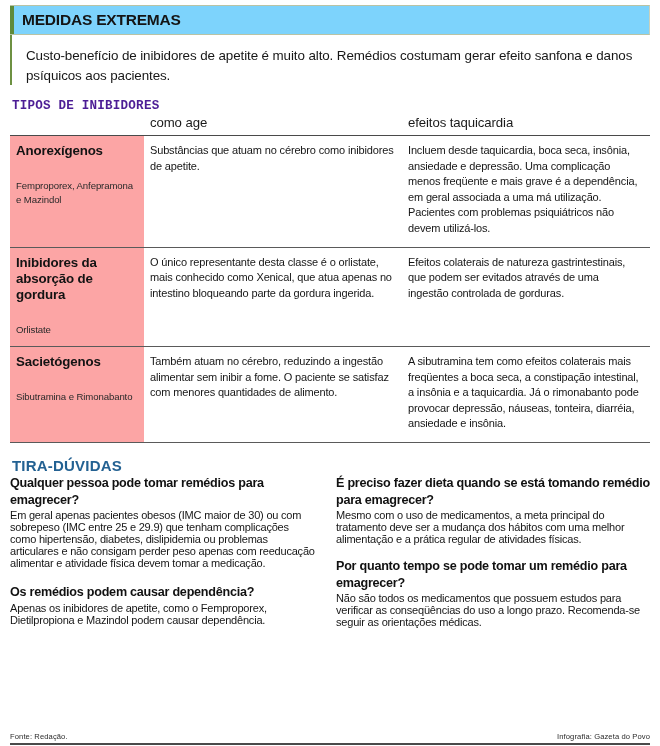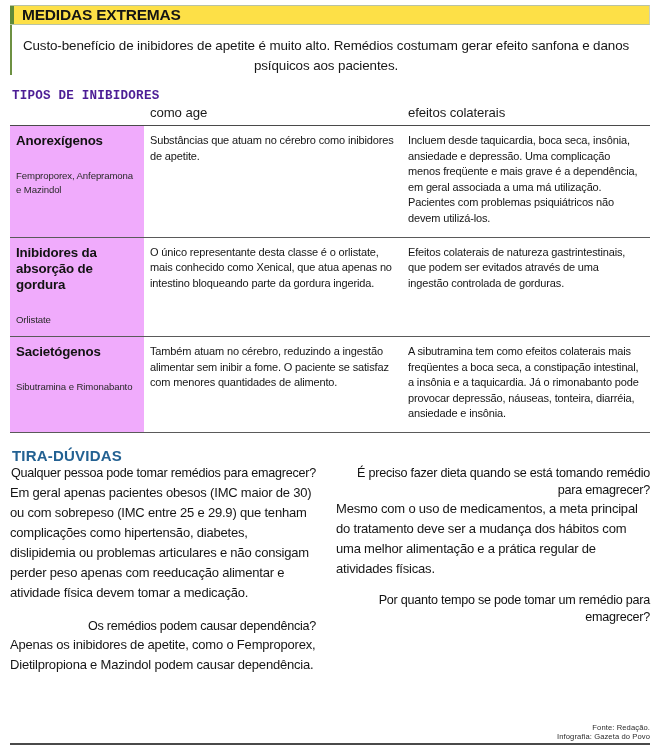--- a/index.html
+++ b/index.html
@@ -19,22 +19,22 @@
   .page {
     position: relative;
     width: 660px;
     height: 746px;
     padding: 0 10px;
   }
 
   
   .title-band {
     position: relative;
-    height: 20px;
-    background: #fde047;
+    height: 30px;
+    background: #7dd3fc;
     border-top: 1px solid #b9c3a4;
     border-right: 1px solid #c9d0bb;
     border-bottom: 1px solid #b9c3a4;
     display: flex;
     align-items: center;
     margin-top: 5px;
   }
   .title-band::before {
     content: "";
     position: absolute;
@@ -46,23 +46,22 @@
     font-size: 15.5px;
     font-weight: bold;
     letter-spacing: -0.2px;
     color: #141414;
     padding-left: 12px;
   }
 
   
   .lead-wrap {
     position: relative;
-    padding: 11px 8px 6px 6px;
+    padding: 11px 8px 6px 16px;
     min-height: 58px;
-    text-align: center;
   }
   .lead-wrap::before {
     content: "";
     position: absolute;
     left: 0; top: 0; bottom: 8px;
     width: 2px;
     background: #6d9142;
   }
   .lead {
     font-size: 13.4px;
@@ -105,21 +104,21 @@
   .tbl thead th.blank { border-bottom: 1.6px solid #4a4a4a; }
 
   .tbl tbody td {
     vertical-align: top;
     padding: 7px 8px 10px 6px;
     border-bottom: 1.2px solid #5a5a5a;
   }
   .tbl tbody tr:last-child td { border-bottom: 1.2px solid #5a5a5a; }
 
   td.col-type {
-    background: #f0abfc;
+    background: #fca5a5;
     padding-left: 8px;
     padding-right: 6px;
   }
   .type-name {
     font-size: 13.3px;
     font-weight: bold;
     color: #131313;
     line-height: 16px;
     letter-spacing: -0.15px;
   }
@@ -153,48 +152,46 @@
   .faq-col {
     width: 320px;
     padding-right: 14px;
   }
   .faq-col.right {
     padding-right: 0;
     padding-left: 6px;
   }
   .faq-q {
     font-size: 12.6px;
-    font-weight: normal;
+    font-weight: bold;
     color: #111111;
     line-height: 16.5px;
     letter-spacing: -0.25px;
     margin-bottom: 1px;
-    text-align: right;
   }
   .faq-a {
-    font-size: 13px;
-    line-height: 20px;
+    font-size: 11px;
+    line-height: 12px;
     color: #161616;
     letter-spacing: -0.2px;
   }
   .faq-item + .faq-item { margin-top: 15px; }
   .faq-col.right .faq-item + .faq-item { margin-top: 13px; }
 
   
   .footer {
     position: absolute;
     left: 10px;
     right: 10px;
     bottom: 6px;
     border-bottom: 2px solid #4a4a4a;
     padding-bottom: 2px;
     display: flex;
     justify-content: space-between;
     align-items: flex-end;
-    flex-direction: column;
   }
   .footer span {
     font-size: 7.6px;
     color: #2b2b2b;
     letter-spacing: 0.1px;
   }
 </style>
 </head>
 <body>
 
@@ -213,21 +210,21 @@
   <table class="tbl">
     <colgroup>
       <col class="c1">
         <col class="c2">
         <col class="c3">
     </colgroup>
     <thead>
       <tr>
         <th class="blank"></th>
         <th>como age</th>
-        <th>efeitos colaterais</th>
+        <th>efeitos taquicardia</th>
       </tr>
     </thead>
     <tbody>
       <tr>
         <td class="col-type">
           <div class="type-name">Anorexígenos</div>
           <div class="type-sub">Femproporex, Anfepramona e Mazindol</div>
         </td>
         <td>
           <div class="cell-text">Substâncias que atuam no cérebro como inibidores de apetite.</div>
@@ -277,20 +274,21 @@
       </div>
     </div>
 
     <div class="faq-col right">
       <div class="faq-item">
         <div class="faq-q">É preciso fazer dieta quando se está tomando remédio para emagrecer?</div>
         <div class="faq-a">Mesmo com o uso de medicamentos, a meta principal do tratamento deve ser a mudança dos hábitos com uma melhor alimentação e a prática regular de atividades físicas.</div>
       </div>
       <div class="faq-item">
         <div class="faq-q">Por quanto tempo se pode tomar um remédio para emagrecer?</div>
+        <div class="faq-a">Não são todos os medicamentos que possuem estudos para verificar as conseqüências do uso a longo prazo. Recomenda-se seguir as orientações médicas.</div>
       </div>
     </div>
 
   </div>
 
   <div class="footer">
     <span>Fonte: Redação.</span>
     <span>Infografia: Gazeta do Povo</span>
   </div>
 

